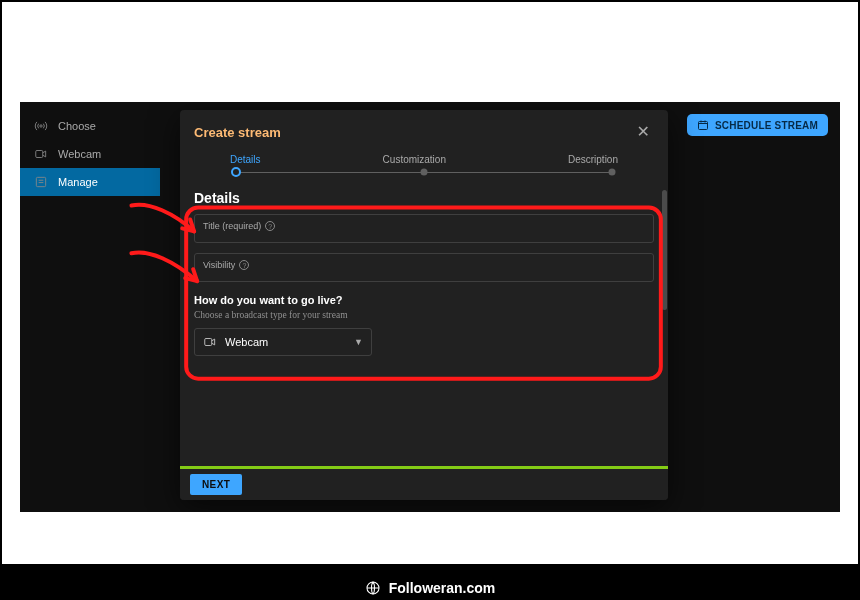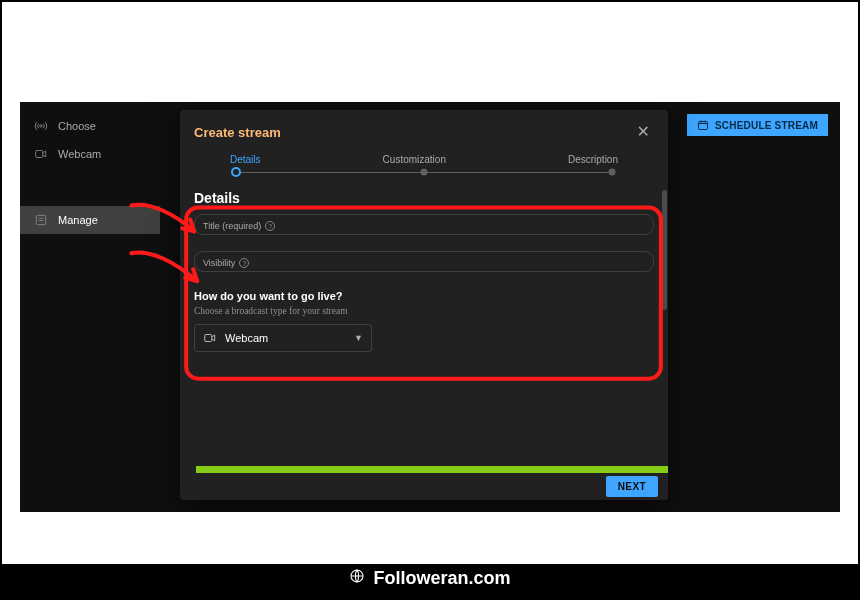--- a/index.html
+++ b/index.html
@@ -19,30 +19,30 @@
   .sidebar {
     position: absolute; left: 0; top: 10px; width: 140px;
     display: flex; flex-direction: column;
   }
   .sidebar-item {
     display: flex; align-items: center; gap: 10px;
     padding: 6px 14px; height: 28px;
     color: #aaa; font-size: 11px;
     cursor: pointer;
   }
-  .sidebar-item.active { background: #404040; color: #fff; margin-top: 38px; }
+  .sidebar-item.active { background: #0369a1; color: #fff; }
   .sidebar-item .icon { width: 14px; height: 14px; display: flex; align-items: center; justify-content: center; color:#888; }
   .sidebar-item .icon svg { width: 14px; height: 14px; stroke: currentColor; fill: none; stroke-width: 1.5; }
 
   
   .schedule-btn {
     position: absolute; right: 12px; top: 12px;
     background: #3ea6ff; color: #062a46;
     font-size: 10px; font-weight: 700;
-    padding: 5px 10px; border-radius: 0;
+    padding: 5px 10px; border-radius: 5px;
     display: flex; align-items: center; gap: 6px;
     letter-spacing: 0.2px;
     cursor: pointer;
   }
   .schedule-btn .icon { width: 12px; height: 12px; }
   .schedule-btn .icon svg { width: 12px; height: 12px; stroke: #062a46; fill: none; stroke-width: 2; }
 
   
   .modal {
     position: absolute;
@@ -93,83 +93,82 @@
     overflow: hidden;
   }
   .scroll-track {
     position: absolute; right: 1px; top: 80px; width: 5px; height: 120px;
     background: #4b4b4b; border-radius: 3px;
   }
 
   .section-heading { font-size: 14px; font-weight: 700; margin: 6px 0 8px 0; }
 
   .field {
-    border: 1px solid #3f3f3f; border-radius: 9px;
-    padding: 6px 8px 0 8px;
-    margin-bottom: 16px;
+    border: 1px solid #3f3f3f; border-radius: 3px;
+    padding: 6px 8px 8px 8px;
+    margin-bottom: 10px;
     background: transparent;
   }
   .field-label {
     display: flex; align-items: center; gap: 4px;
     font-size: 9px; color: #aaa; margin-bottom: 3px;
   }
   .field-label .help {
     width: 10px; height: 10px; border: 1px solid #888; border-radius: 50%;
     color: #888; font-size: 7px; line-height: 1; display: flex; align-items: center; justify-content: center;
   }
   .field input, .field textarea {
     width: 100%; background: transparent; border: none; outline: none;
     color: #fff; font-size: 10.5px; font-family: inherit; resize: none;
   }
   .field input::placeholder, .field textarea::placeholder { color: #777; }
   textarea { height: 60px; }
 
-  .question { font-size: 11px; font-weight: 700; margin: 18px 0 4px 0; }
+  .question { font-size: 11px; font-weight: 700; margin: 12px 0 4px 0; }
   .hint { font-size: 9.5px; color: #909090; margin-bottom: 8px; font-family: Liberation Serif, serif; }
 
   .select-field {
     border: 1px solid #3f3f3f; border-radius: 3px;
     padding: 6px 8px; width: 178px;
     display: flex; align-items: center; justify-content: space-between;
     cursor: pointer;
   }
   .select-left { display: flex; align-items: center; gap: 8px; }
   .select-left .icon { width: 14px; height: 14px; color: #ccc; }
   .select-left .icon svg { width: 14px; height: 14px; stroke: currentColor; fill: none; stroke-width: 1.5; }
   .select-label { font-size: 11px; color: #fff; }
   .chevron { color: #aaa; font-size: 9px; }
 
   
   .modal-footer {
     position: absolute; left: 0; right: 0; bottom: 0; height: 34px;
     background: #212121;
-    display: flex; align-items: center; justify-content: flex-end;
+    display: flex; align-items: center; 
     padding: 0 10px;
-    border-top: 7px solid #84cc16;
-    margin-left: 16px;
+    border-top: 3px solid #84cc16;
   }
   .next-btn {
     background: #3ea6ff; color: #0d0d0d;
     font-size: 10px; font-weight: 700;
     padding: 5px 12px; border-radius: 2px;
     letter-spacing: 0.4px;
     cursor: pointer;
   }
 
   
   .annotation {
     position: absolute; inset: 0; pointer-events: none;
   }
 
   
   .watermark-bar {
     position: absolute; left: 0; right: 0; bottom: 4px; height: 28px;
     background: #000;
-    display: flex; align-items: flex-start; justify-content: center; gap: 8px;
-    color: #fff; font-size: 18px; font-weight: 600;
+    display: flex; align-items: flex-end; justify-content: center; gap: 8px;
+    color: #fff; font-size: 14px; font-weight: 600;
   }
   .watermark-bar .globe {
     width: 16px; height: 16px;
   }
   .watermark-bar .globe svg { width: 16px; height: 16px; stroke: #fff; fill: none; stroke-width: 1.6; }
 </style>
 </head>
 <body>
 
 <div class="outer-frame">

